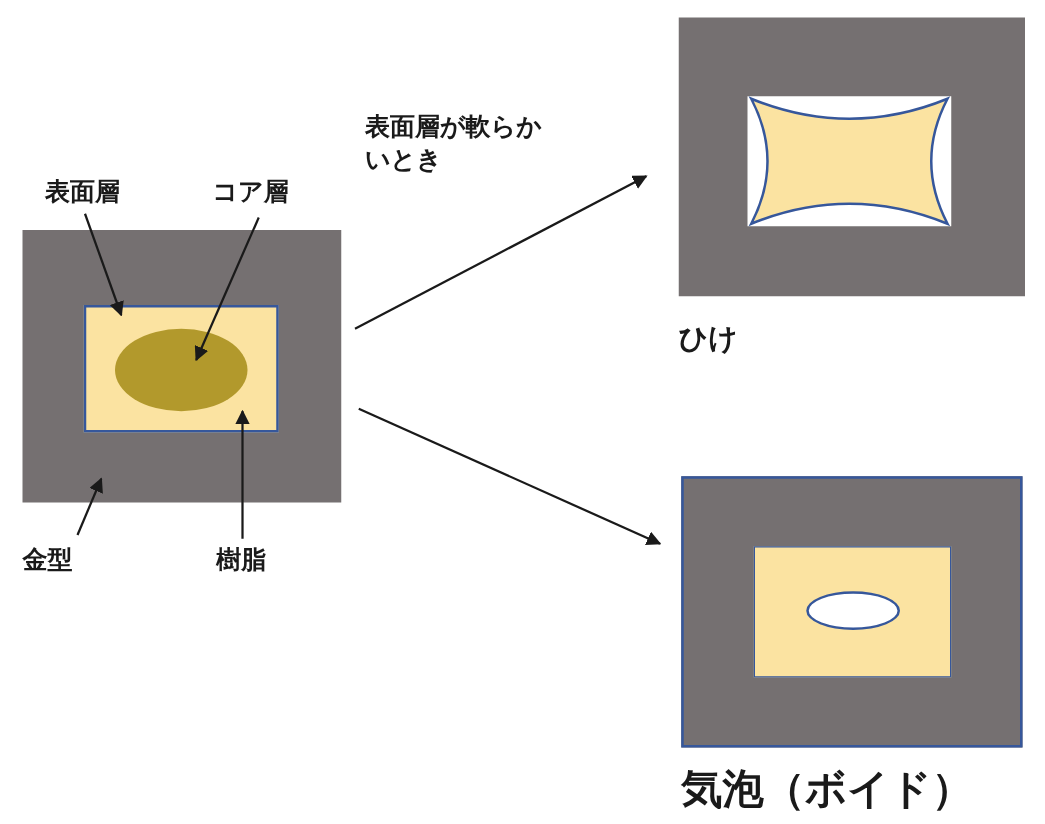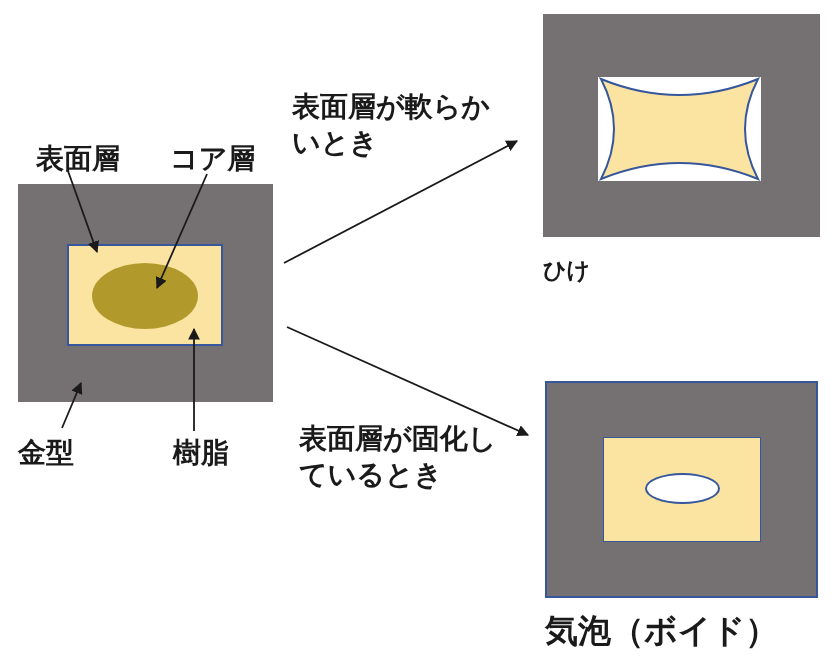--- a/index.html
+++ b/index.html
@@ -20,21 +20,21 @@
     background: var(--bg);
     overflow: hidden;
   }
   .abs { position: absolute; }
   .gray-rect { background: var(--mold-gray); }
   .cream-rect { background: var(--resin-cream); border: 2px solid var(--outline-blue); }
   .label {
     position: absolute;
     color: var(--ink);
     font-weight: bold;
-    font-size: 28px;
+    font-size: 20px;
     line-height: 1.3;
     white-space: nowrap;
   }
   .label.center { white-space: normal; }
   .core-ellipse {
     position: absolute;
     background: var(--core-olive);
     border-radius: 50%;
   }
   .void-ellipse {
@@ -73,24 +73,20 @@
 
   <div class="label" style="left:170px; top:141px;">コア層</div>
   <div class="label" style="left:36px; top:141px;">表面層</div>
   <div class="label" style="left:18px; top:435px;">金型</div>
   <div class="label" style="left:173px; top:435px;">樹脂</div>
 
   <div class="label" style="left:292px; top:89px;">
     <span>表面層が軟らか</span><br>
     <span>いとき</span>
   </div>
-  <div class="label" style="left:299px; top:421px;">
-    <span>表面層が固化し</span><br>
-    <span>ているとき</span>
-  </div>
 
   <div class="abs gray-rect" style="left:543px; top:14px; width:277px; height:223px;"></div>
   <div class="white-window" style="left:598px; top:77px; width:163px; height:104px;"></div>
   <div class="label center" style="left:543px; top:256px; width:277px; font-size:23px;">ひけ</div>
 
   <div class="abs gray-rect" style="left:545px; top:381px; width:273px; height:217px; border:2px solid var(--outline-blue);"></div>
   <div class="abs cream-rect" style="left:603px; top:437px; width:158px; height:105px; border-width:1.5px;"></div>
   <div class="void-ellipse" style="left:645px; top:473px; width:75px; height:31px;"></div>
   <div class="label center" style="left:545px; top:610px; width:273px; font-size:33px;">気泡（ボイド）</div>
 

